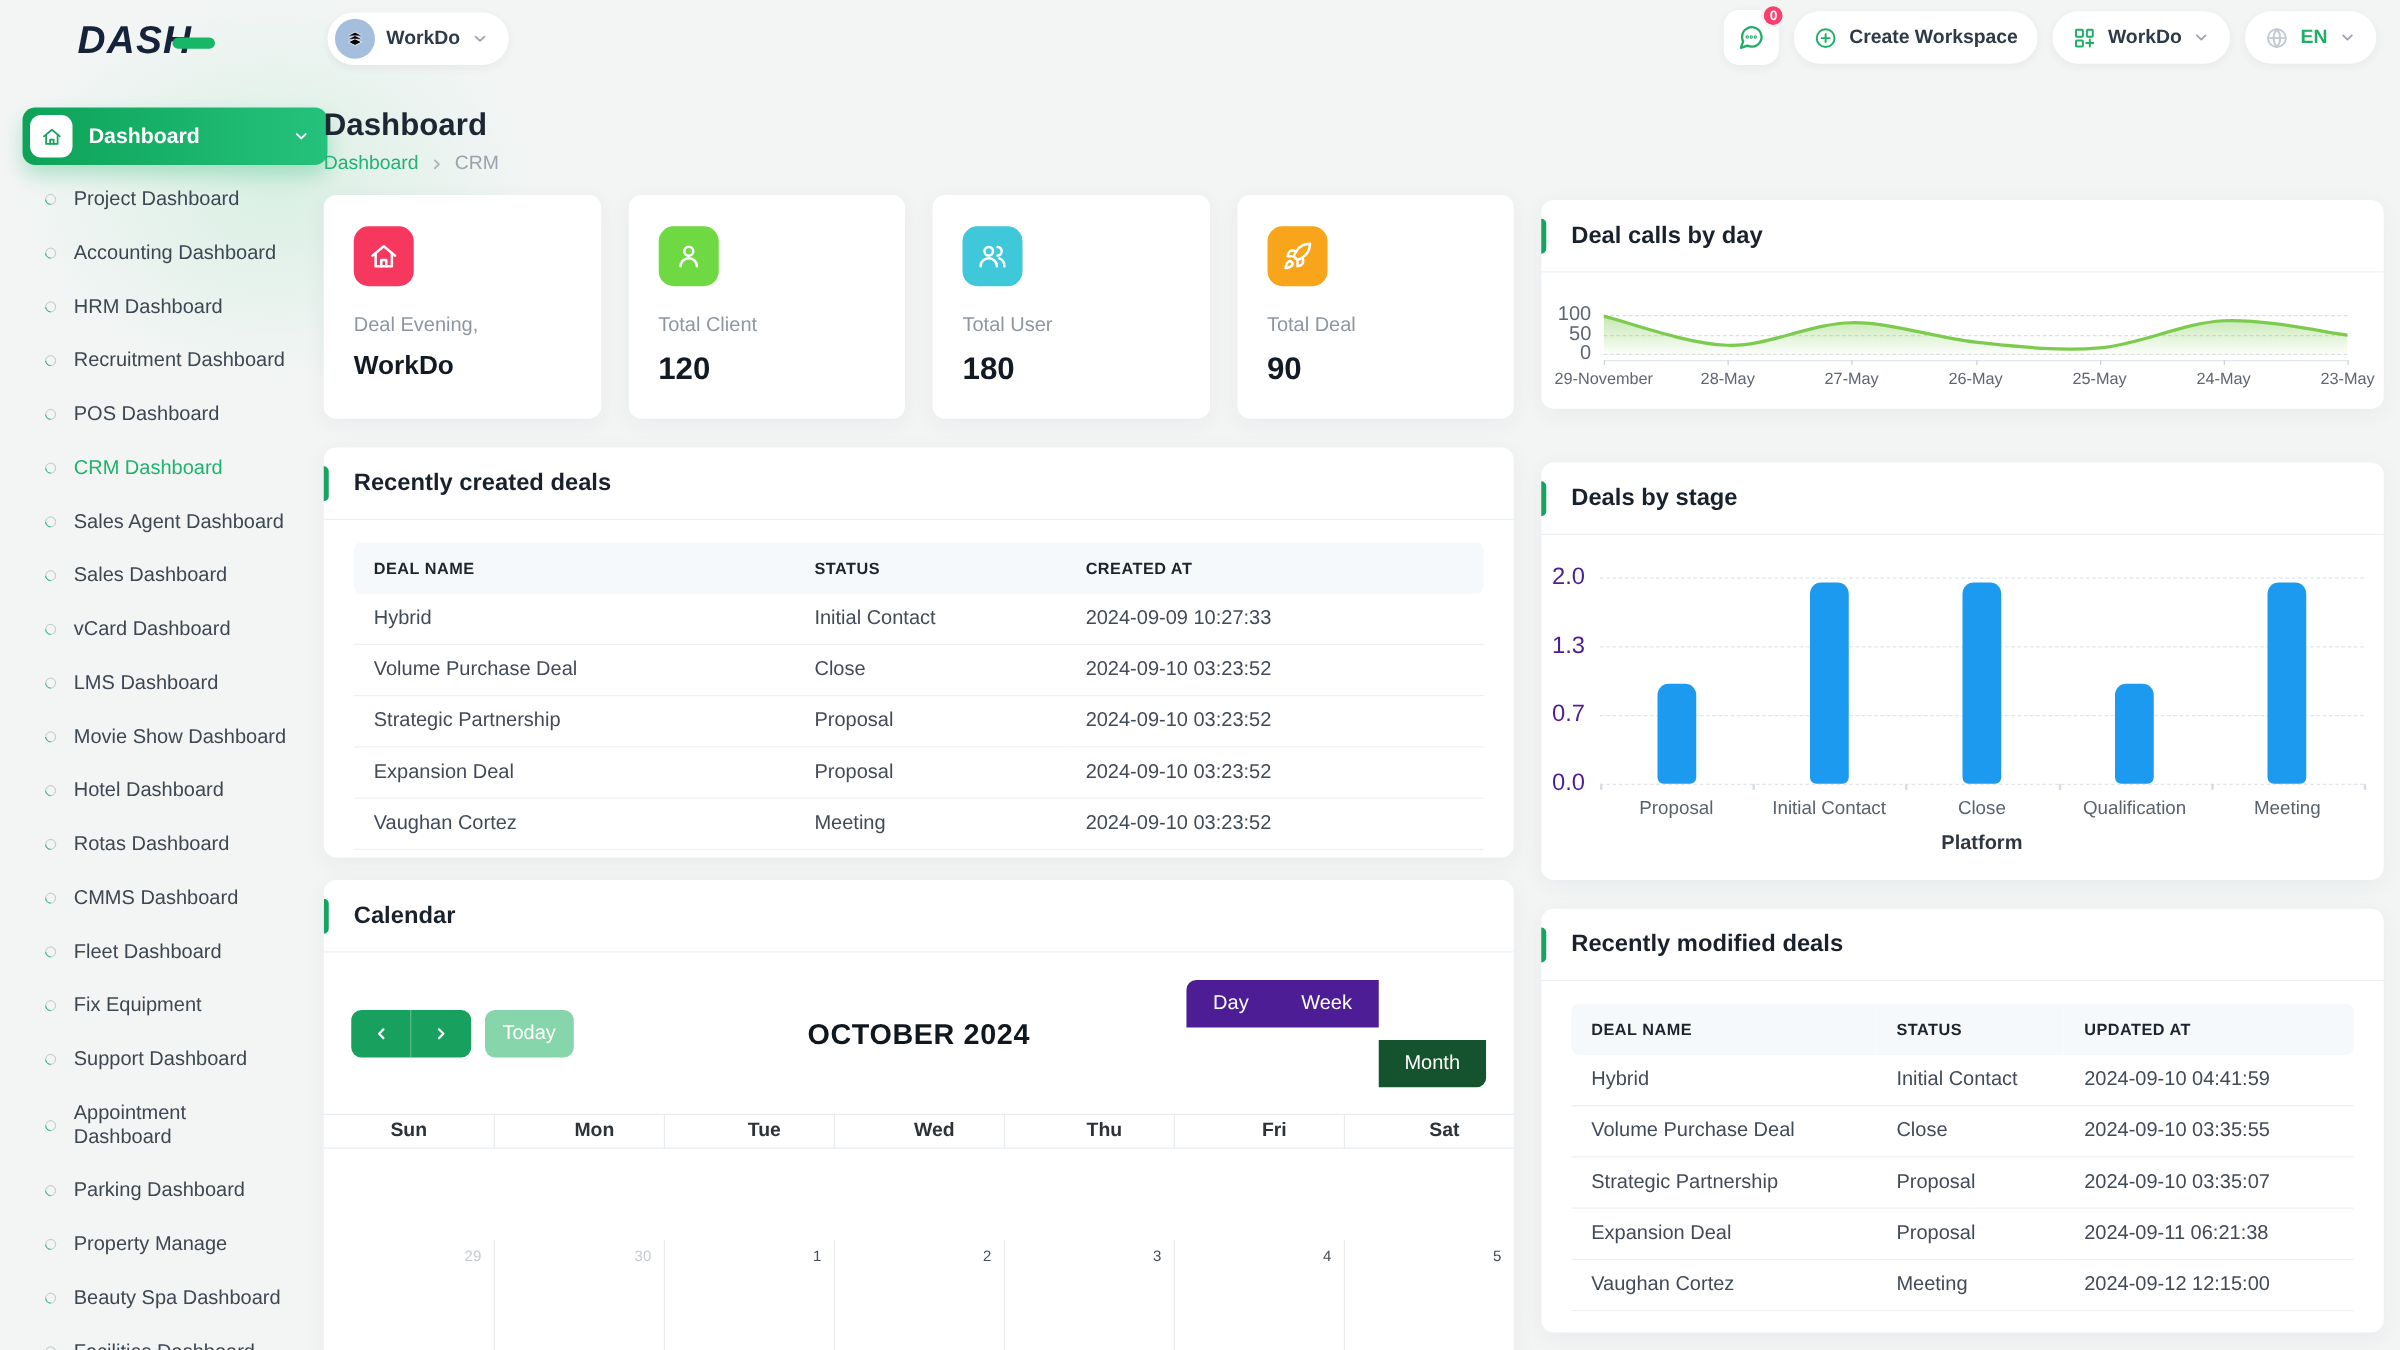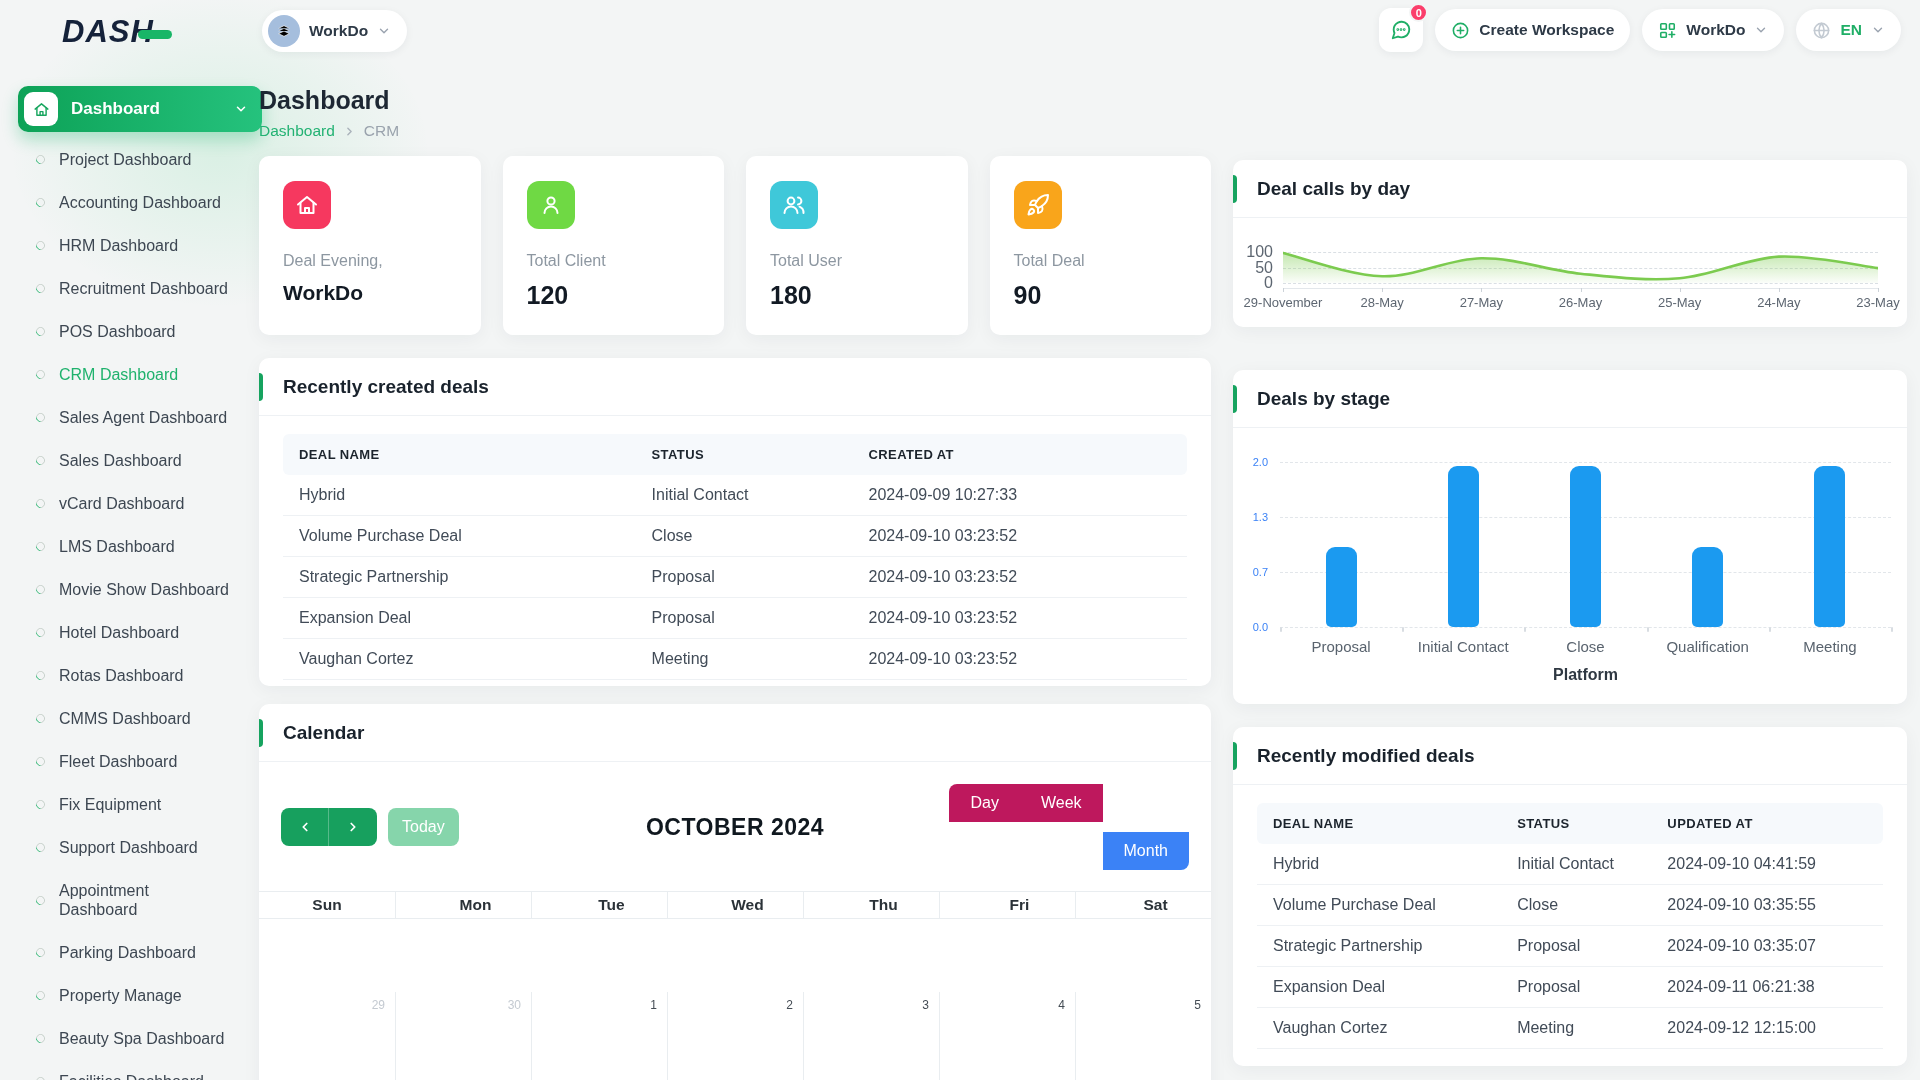--- a/index.html
+++ b/index.html
@@ -103,39 +103,39 @@
   .tbl th:last-child{ border-radius:0 6px 6px 0; }
   .tbl td{ font-size:16px; color:#414b57; padding:11px 16px; border-bottom:1px solid #eef1f4; }
   .tbl th:nth-child(1),.tbl td:nth-child(1){ width:39%; }
   .tbl th:nth-child(2),.tbl td:nth-child(2){ width:24%; }
   .tbl th:nth-child(3),.tbl td:nth-child(3){ width:37%; }
 
   
   .card-stage{ left:1233px; top:370px; width:674px; height:334px; }
   .bar-plot{ position:absolute; left:47px; top:92px; width:611px; height:165px; }
   .bgrid{ position:absolute; left:0; width:611px; border-top:1px dashed #e2e6ea; }
-  .bylab{ position:absolute; left:-12px; transform:translate(-100%,-50%); font-size:11px; color:#3b82f6; }
+  .bylab{ position:absolute; left:-12px; transform:translate(-100%,-50%); font-size:19px; color:#4c1d95; }
   .bar{ position:absolute; bottom:0; width:31px; background:#1b9af0; border-radius:9px 9px 5px 5px; }
   .bnub{ position:absolute; width:2px; height:5px; top:165px; background:#d8dde2; border-radius:1px; }
   .bxlab{ position:absolute; top:176px; transform:translateX(-50%); font-size:15px; color:#59636e; white-space:nowrap; }
   .platform-label{ position:absolute; left:47px; top:296px; width:611px; text-align:center; font-size:16px; font-weight:700; color:#2f3842; }
 
   
   .card-calendar{ left:259px; top:704px; width:952px; height:500px; overflow:hidden; }
   .cal-toolbar{ position:relative; margin:46px 22px 0; height:38px; display:flex; align-items:center; }
   .cal-nav{ display:flex; background:#17a05e; border-radius:8px; overflow:hidden; }
   .cal-nav button{ width:48px; height:38px; background:transparent; border:none; cursor:pointer; display:flex; align-items:center; justify-content:center; }
   .cal-nav button:first-child{ border-right:1px solid rgba(255,255,255,.28); }
   .cal-nav svg{ width:14px; height:14px; stroke:#fff; }
   .cal-today{ margin-left:11px; height:38px; padding:0 14px; background:#86d5ab; color:#fff; border:none; border-radius:8px;
               font-family:inherit; font-size:16px; cursor:pointer; }
   .cal-month-title{ position:absolute; left:0; right:0; text-align:center; font-size:23px; font-weight:700; letter-spacing:.5px; color:#10181f; }
   .cal-views{ margin-left:auto; display:flex; border-radius:8px; overflow:hidden; z-index:1; }
-  .cal-views .seg{ height:38px; padding:0 21px; border:none; background:#be185d; color:#fff; font-family:inherit; font-size:16px; cursor:pointer; }
-  .cal-views .seg.active{ background:#3b82f6;margin-top:48px; }
+  .cal-views .seg{ height:38px; padding:0 21px; border:none; background:#4c1d95; color:#fff; font-family:inherit; font-size:16px; cursor:pointer; }
+  .cal-views .seg.active{ background:#14532d;margin-top:48px; }
   .cal-grid{ margin-top:45px; display:grid; grid-template-columns:repeat(7,1fr); grid-auto-rows:101px; }
   .cal-h{ height:28px; display:flex; align-items:center; justify-content:center; font-size:15.5px; font-weight:700; color:#2b3238;
           border-top:1px solid #e9edf0; border-bottom:1px solid #e9edf0; }
   .cal-h + .cal-h, .cal-d + .cal-d{ border-left:1px solid #e9edf0;padding-left:24px; }
   .cal-d:nth-of-type(7n+1){ border-left:none; }
   .cal-d{ position:relative; padding:6px 10px; border-bottom:1px solid #e9edf0; cursor:pointer; }
   .cal-d .num{ display:block; text-align:right; font-size:12px; color:#444c54; }
   .cal-d .num.muted{ color:#c4cad1; }
 </style>
 </head>

